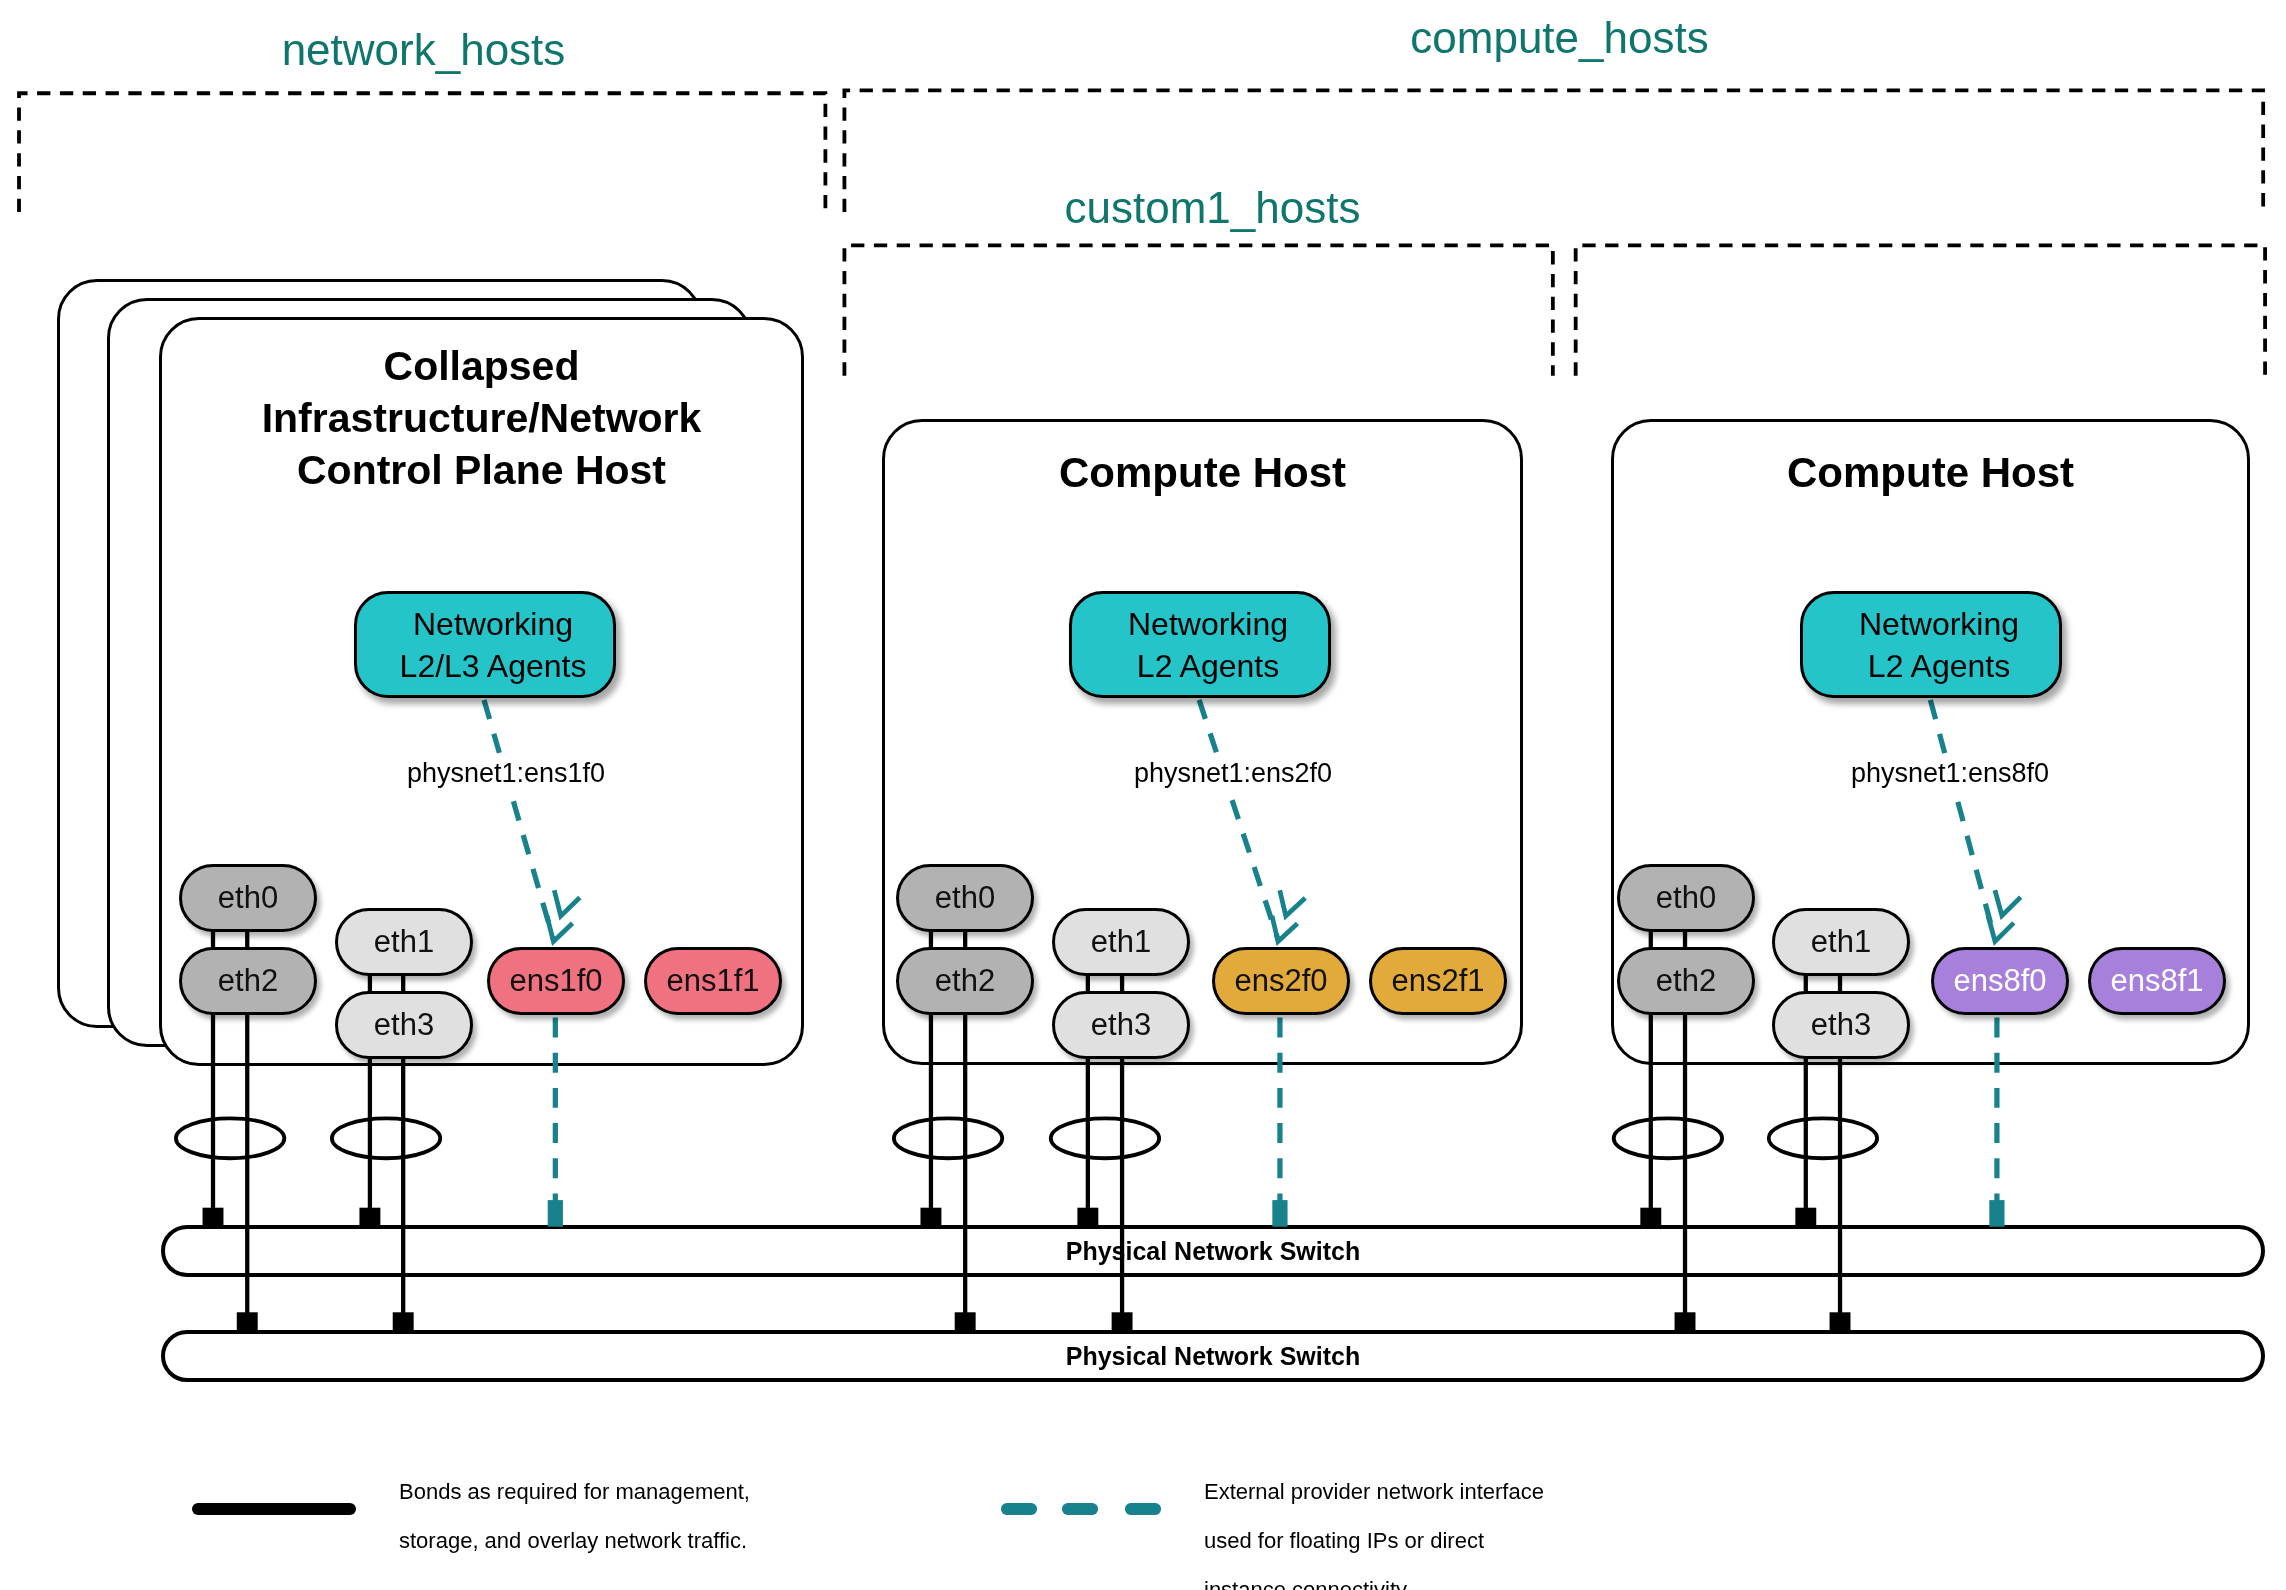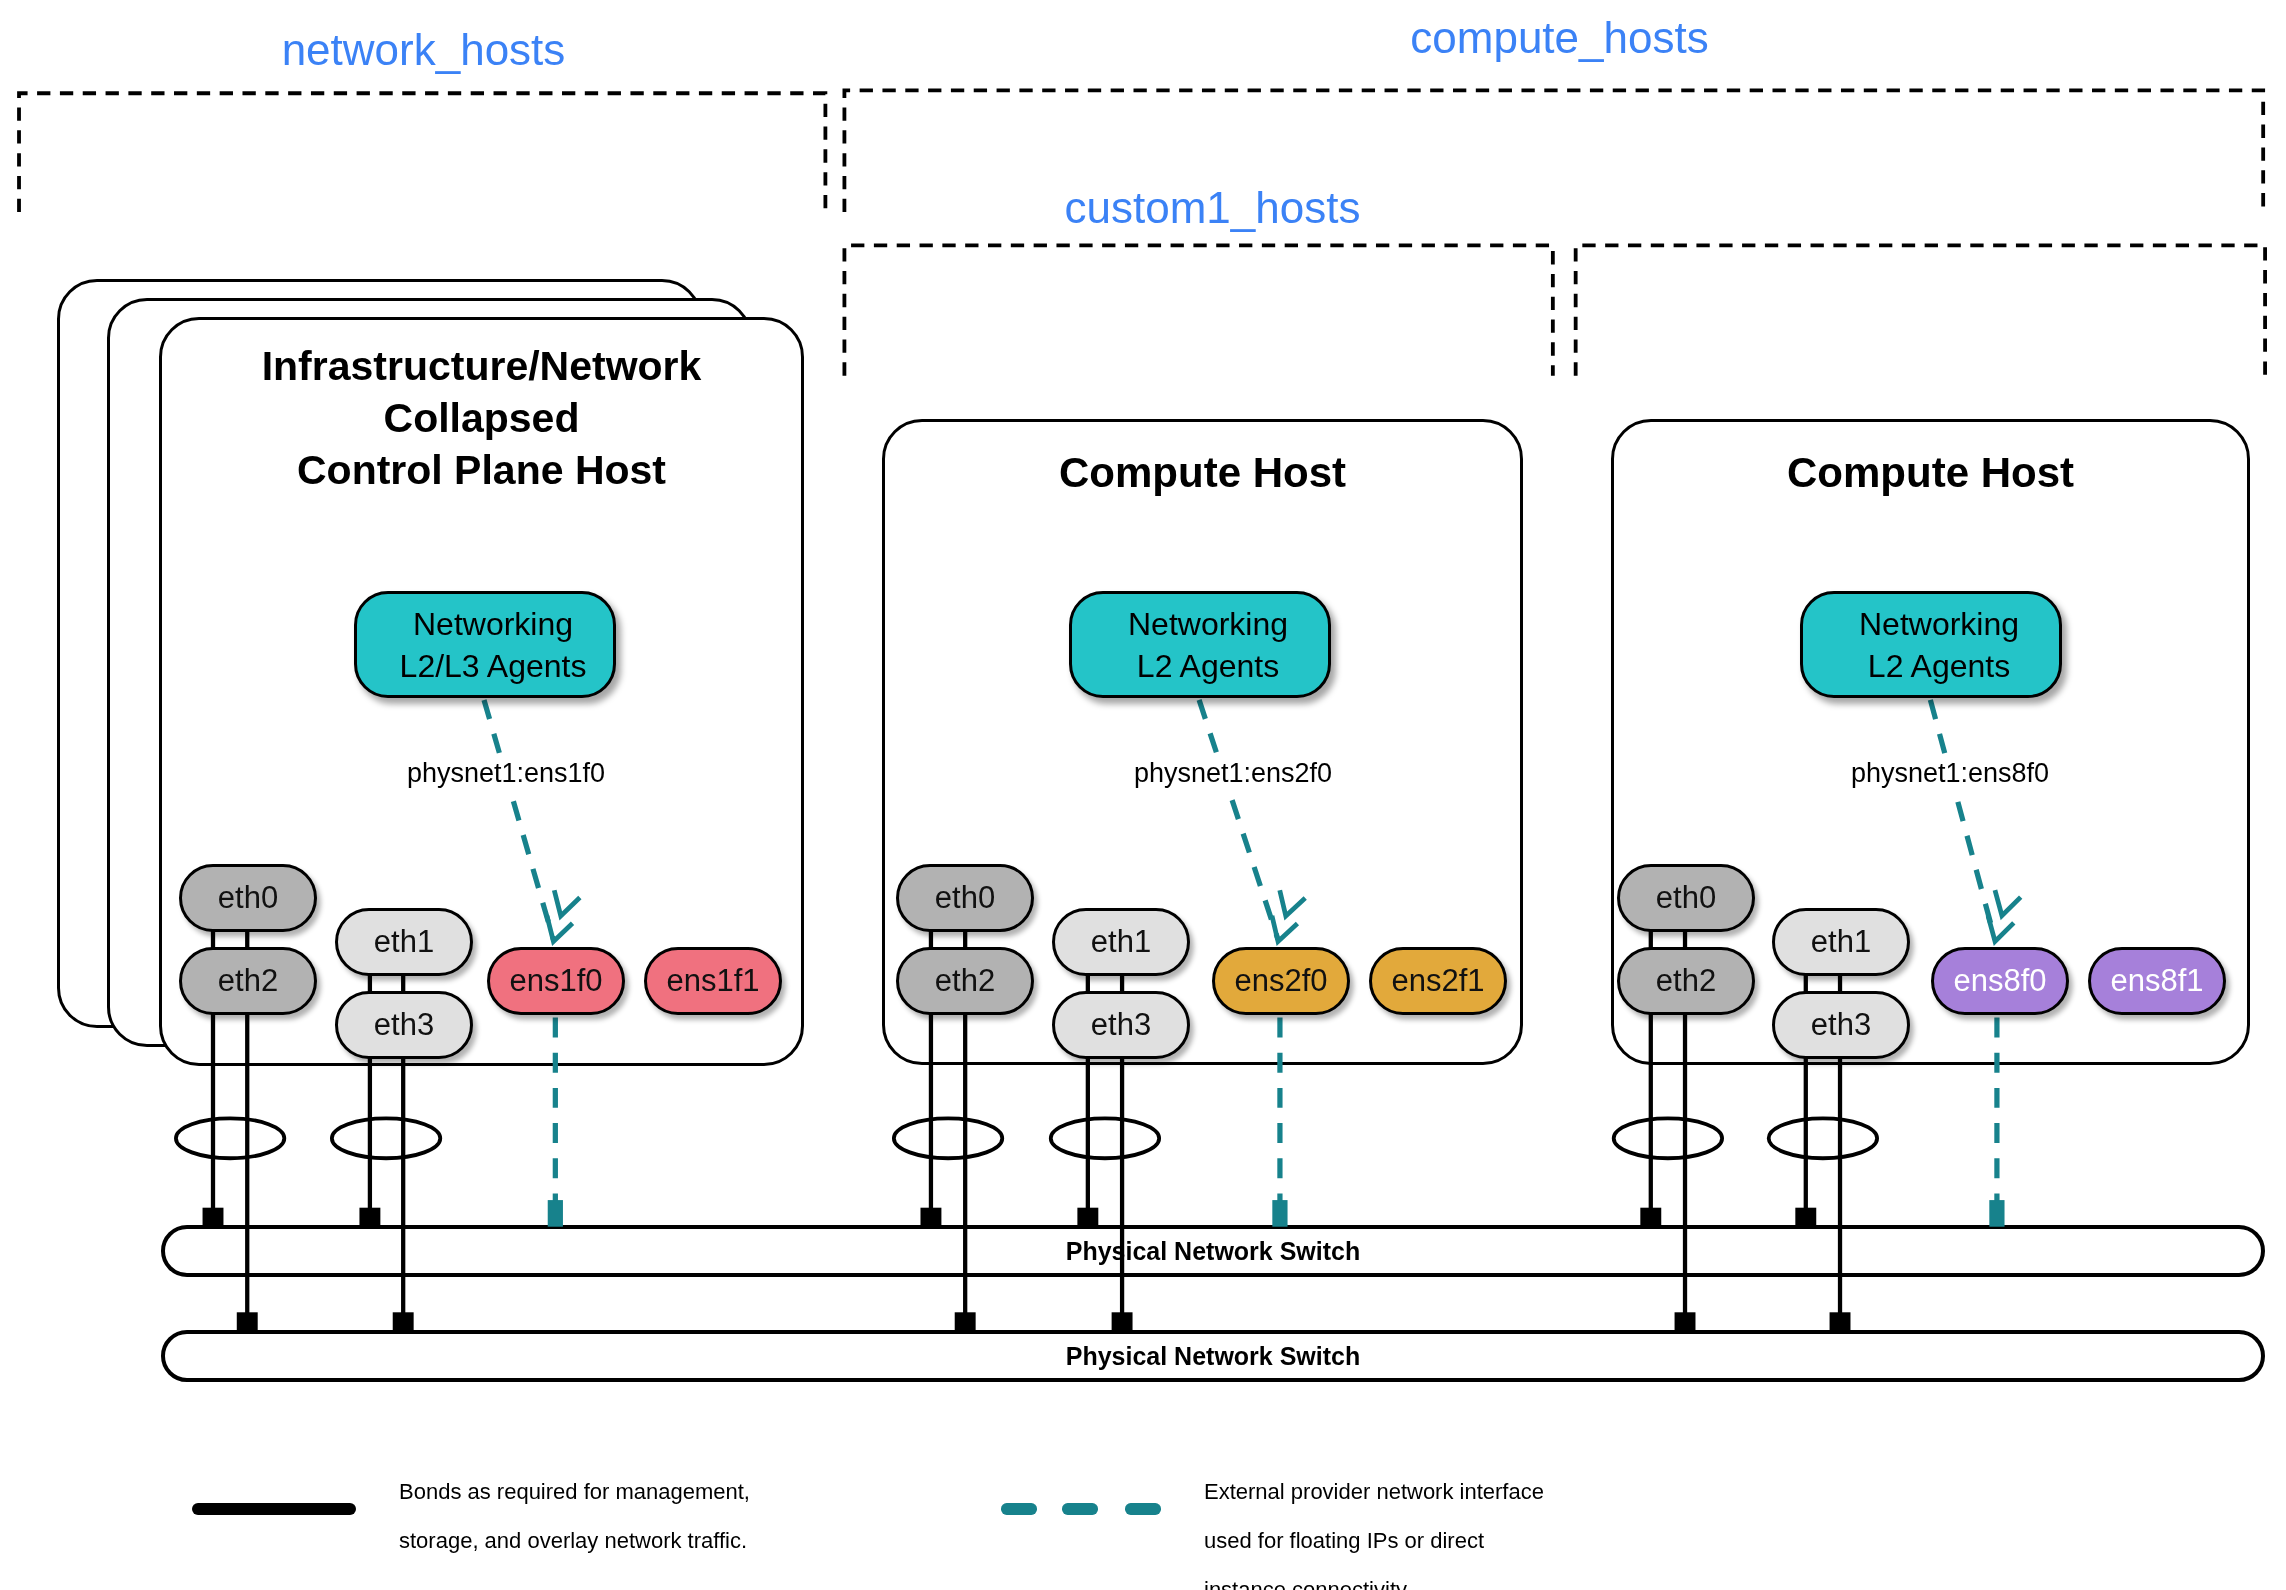--- a/index.html
+++ b/index.html
@@ -3,21 +3,21 @@
 <meta charset="utf-8">
 <style>
   html,body{margin:0;padding:0;background:#ffffff;}
   #canvas{
     position:relative;width:2286px;height:1590px;background:#ffffff;overflow:hidden;
     font-family:"Liberation Sans", sans-serif;color:#111;
   }
   
   .group-label{
     position:absolute;width:571px;text-align:center;
-    font-size:44px;color:#3b82f6;letter-spacing:0px;white-space:nowrap;
+    font-size:44px;color:#0f766e;letter-spacing:0px;white-space:nowrap;
   }
   
   .host-box{
     position:absolute;background:#fff;border:3.8px solid #000;border-radius:40px;
     box-sizing:border-box;z-index:1;
   }
   .host-title{
     position:absolute;text-align:center;font-weight:bold;font-size:41px;line-height:52px;
     z-index:10;color:#000;
   }
@@ -161,22 +161,22 @@
 
     <rect class="sq-black" x="249" y="1380" width="22" height="20"></rect>
     <rect class="sq-black" x="413" y="1380" width="22" height="20"></rect>
     <rect class="sq-black" x="1004" y="1380" width="22" height="20"></rect>
     <rect class="sq-black" x="1169" y="1380" width="22" height="20"></rect>
     <rect class="sq-black" x="1761" y="1380" width="22" height="20"></rect>
     <rect class="sq-black" x="1924" y="1380" width="22" height="20"></rect>
   </svg>
 
   <div class="host-title" style="left:159px;top:340px;width:645px;">
+    <span style="display:block;">Collapsed</span>
     <span style="display:block;">Infrastructure/Network</span>
-    <span style="display:block;">Collapsed</span>
     <span style="display:block;">Control Plane Host</span>
   </div>
   <div class="agent-box" style="left:354px;top:591px;">
     <span>Networking</span>
     <span>L2/L3 Agents</span>
   </div>
   <div class="physnet-label" style="left:392px;top:757px;">physnet1:ens1f0</div>
   <div class="pill gray-dark row1" style="left:179px;">eth0</div>
   <div class="pill gray-light row1" style="left:335px;">eth1</div>
   <div class="pill gray-dark row2" style="left:179px;">eth2</div>

